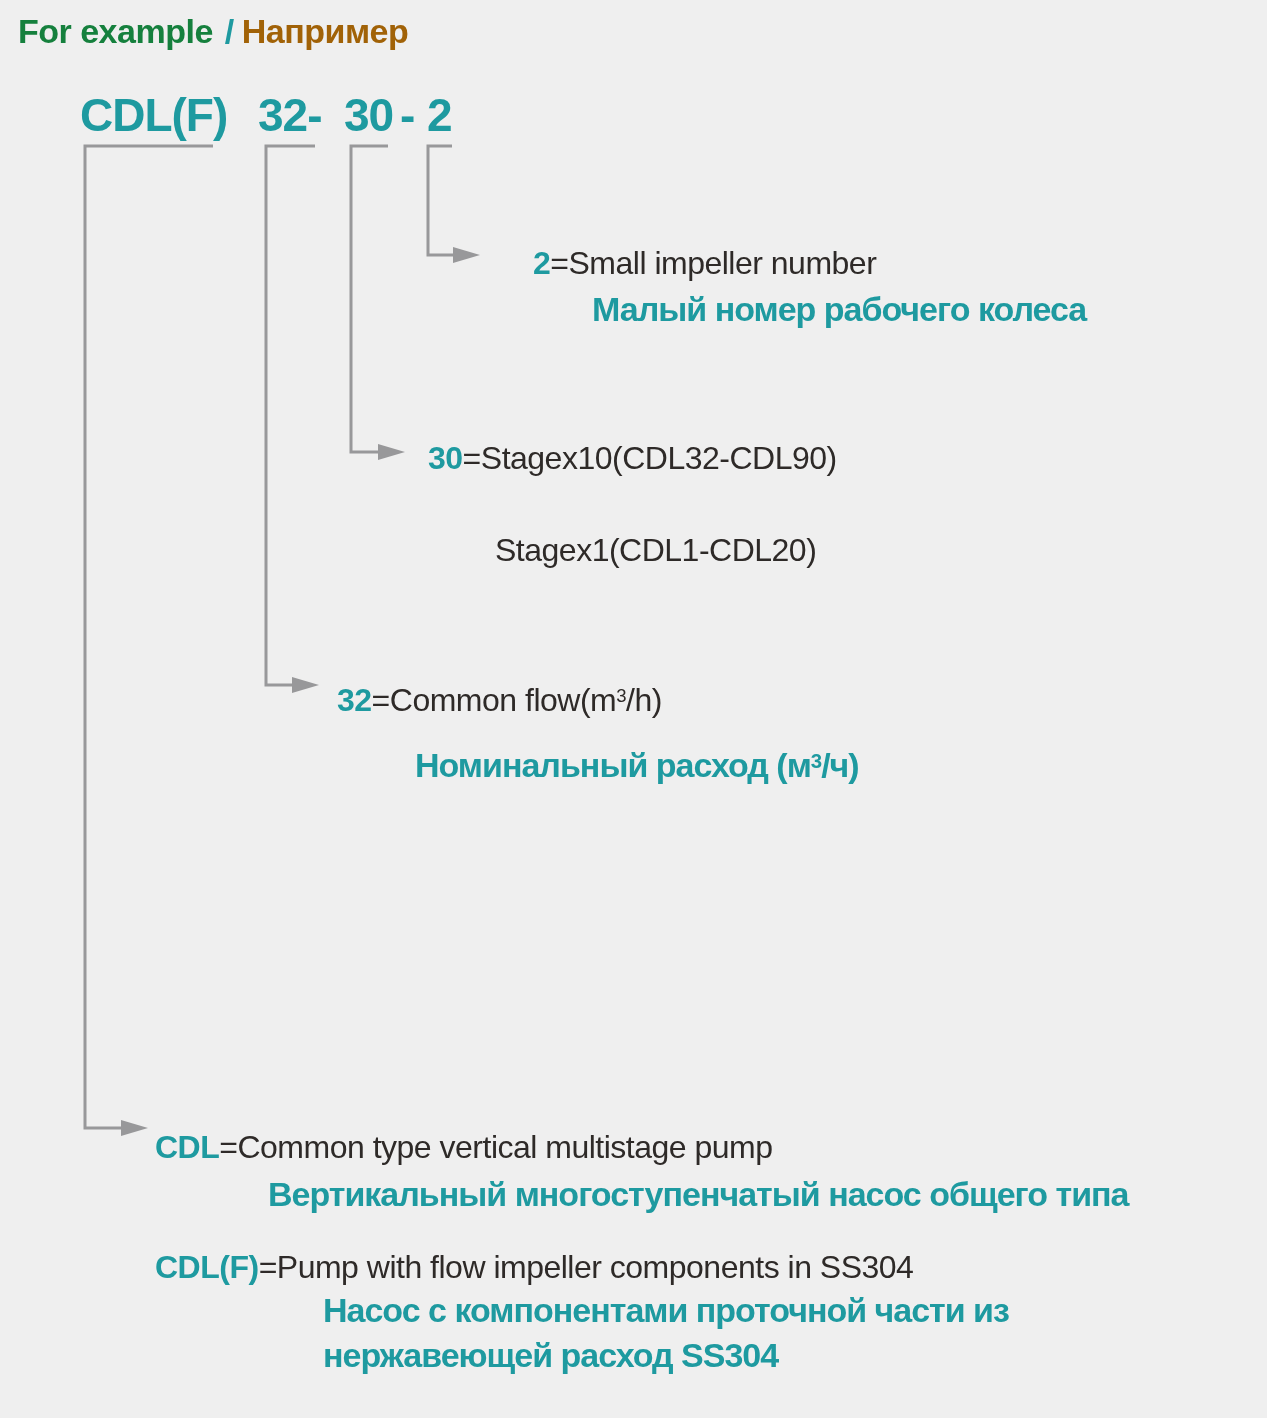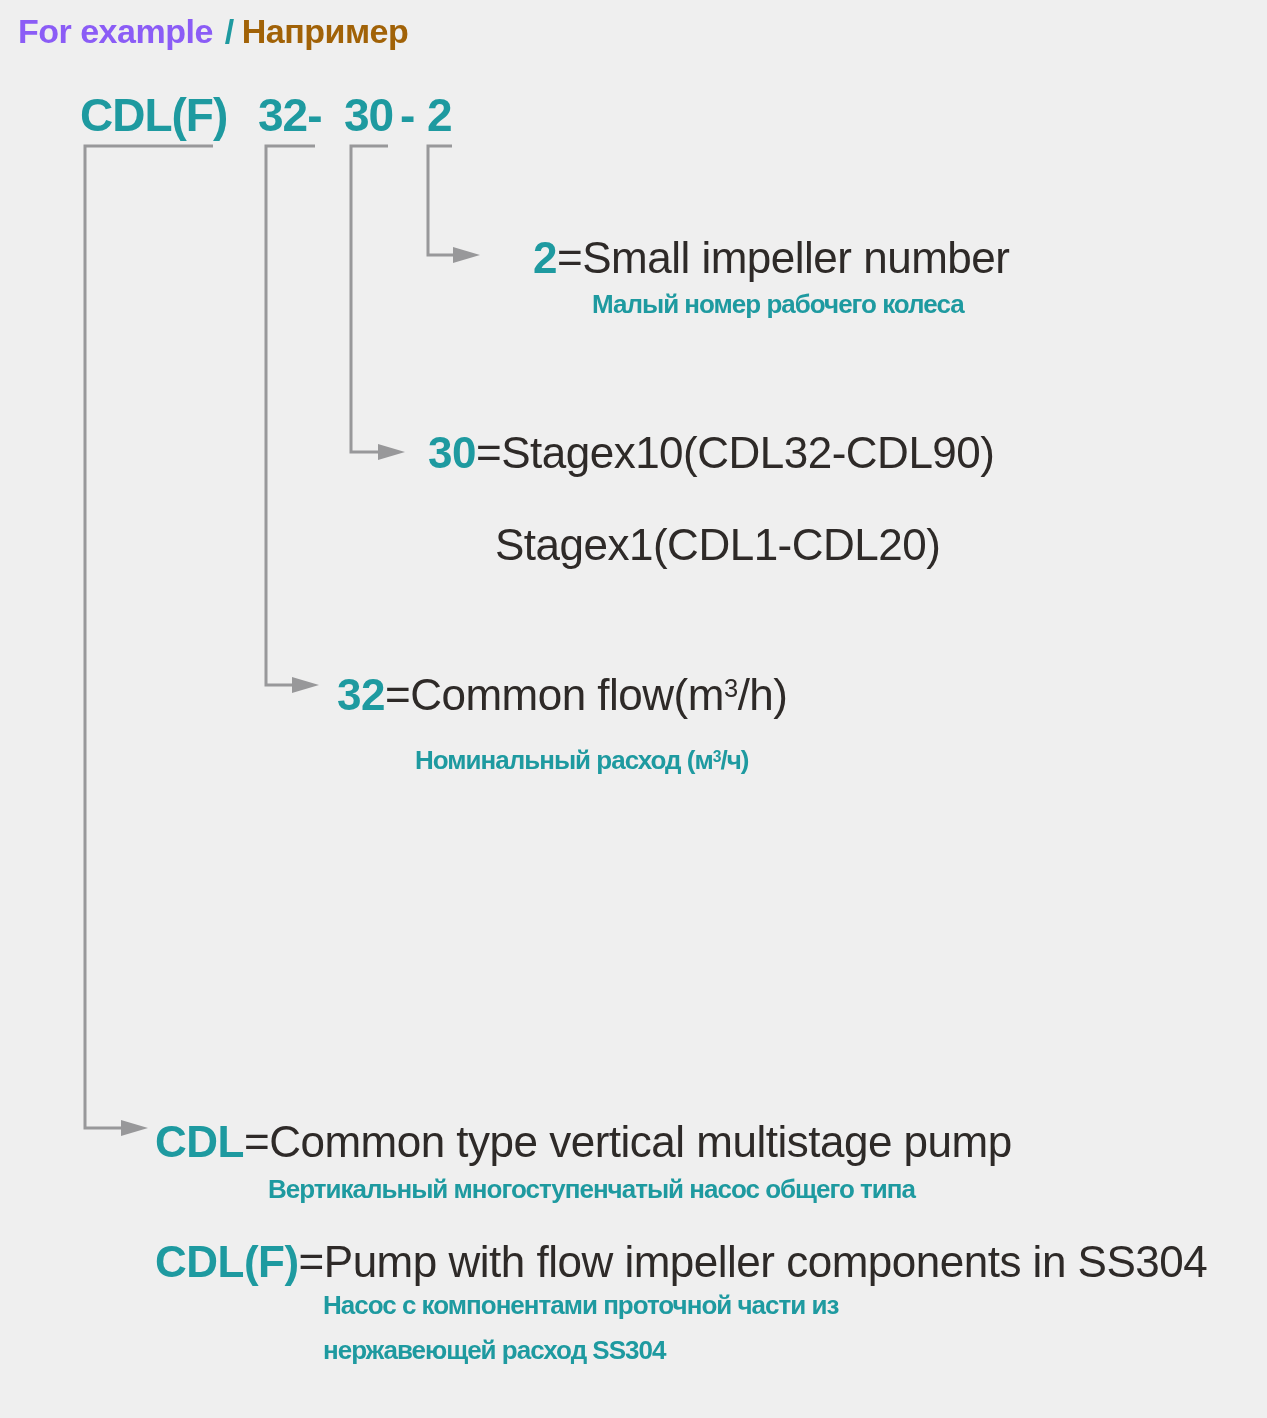--- a/index.html
+++ b/index.html
@@ -6,35 +6,35 @@
   body{
     width:1267px;height:1418px;
     background:#efefef;
     font-family:"Liberation Sans","DejaVu Sans",sans-serif;
     position:relative;overflow:hidden;
     color:#2e2a28;
   }
   .abs{position:absolute;white-space:nowrap;line-height:1.15;}
   
   .page-title{top:12px;left:18px;font-size:34px;font-weight:bold;letter-spacing:-0.5px;}
-  .title-en{color:#8b5cf6;}
+  .title-en{color:#15803d;}
   .title-sep{color:#1e9aa0;margin:0 8px 0 12px;}
   .title-ru{color:#a16207;}
   
   .code-part{
     position:absolute;top:92px;
     font-size:46px;font-weight:bold;color:#1e9aa0;
     letter-spacing:-1px;line-height:1;white-space:nowrap;
   }
   
   .connectors{position:absolute;top:0;left:0;}
   
-  .line{font-size:44px;letter-spacing:-0.5px;color:#2e2a28;}
+  .line{font-size:32px;letter-spacing:-0.5px;color:#2e2a28;margin-top:12px;}
   .code-prefix{color:#1e9aa0;font-weight:bold;}
-  .ru{font-size:26px;font-weight:bold;color:#1e9aa0;letter-spacing:-1px;}
+  .ru{font-size:34px;font-weight:bold;color:#1e9aa0;letter-spacing:-1px;}
   .sup{font-size:0.58em;vertical-align:0.5em;}
   .sup-ru{font-size:0.6em;vertical-align:0.42em;}
 </style>
 </head>
 <body>
 
 <div class="abs page-title">
   <span class="title-en">For example</span><span class="title-sep">/</span><span class="title-ru">Например</span>
 </div>
 

